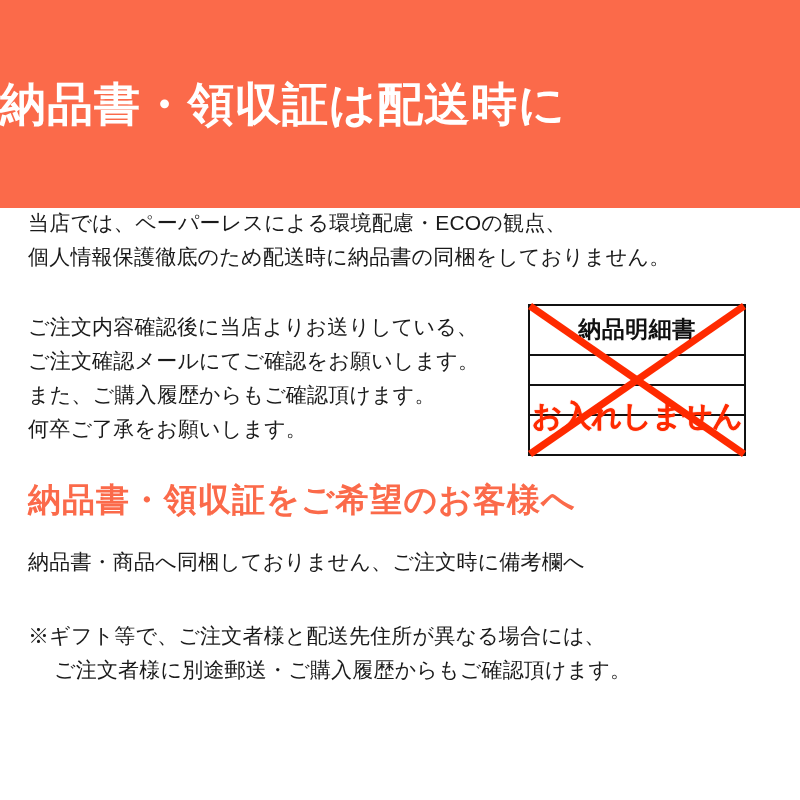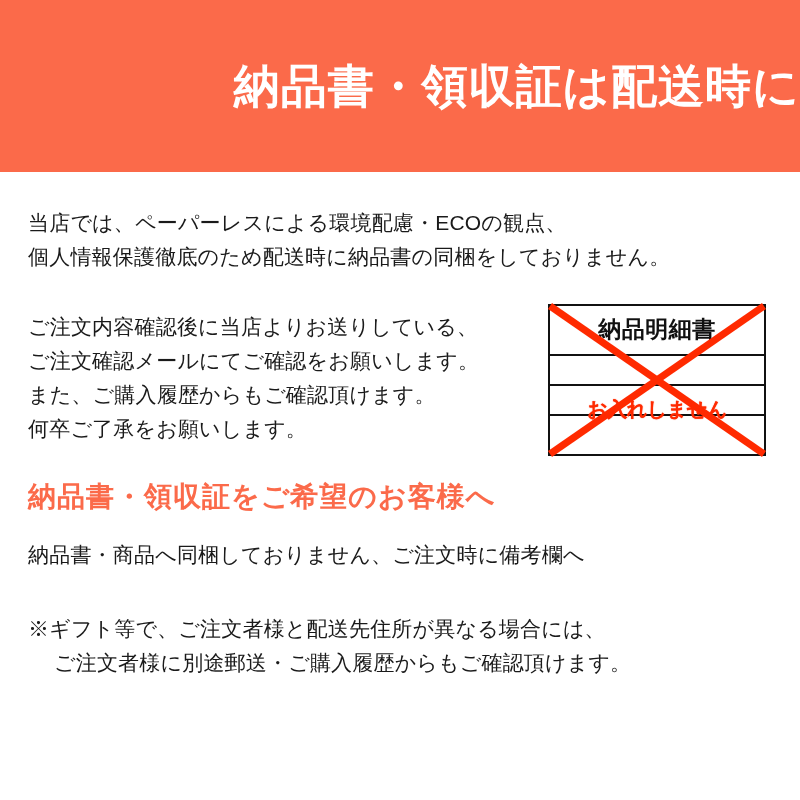--- a/index.html
+++ b/index.html
@@ -19,63 +19,63 @@
     height: 800px;
     background: #ffffff;
     box-sizing: border-box;
   }
   
   .banner {
     position: absolute;
     left: 0;
     top: 0;
     width: 800px;
-    height: 172px;
+    height: 208px;
     background: #fb6a4a;
     box-sizing: border-box;
     display: flex;
     flex-direction: column;
-    align-items: flex-end;
+    align-items: flex-start;
     justify-content: center;
   }
   .banner-line {
     color: #ffffff;
     font-size: 46px;
     font-weight: bold;
     line-height: 1.35;
     letter-spacing: 1px;
     white-space: nowrap;
   }
   
   .body-area {
     position: absolute;
     left: 0;
     top: 172px;
     width: 800px;
     height: 628px;
     box-sizing: border-box;
-    padding: 22px 24px 0 28px;
+    padding: 22px 44px 0 28px;
   }
   .para {
     color: #1a1a1a;
     font-size: 21px;
     line-height: 1.62;
     letter-spacing: 0.2px;
     white-space: nowrap;
   }
   .block-1 {
     margin-top: 12px;
   }
   .block-2 {
     margin-top: 36px;
     position: relative;
   }
   .heading-orange {
     color: #fb6a4a;
-    font-size: 28px;
+    font-size: 33px;
     font-weight: bold;
     letter-spacing: 1px;
     margin-top: 32px;
     white-space: nowrap;
   }
   .block-3 {
     margin-top: 22px;
   }
   .block-4 {
     margin-top: 40px;
@@ -130,21 +130,21 @@
     height: 152px;
     overflow: visible;
   }
   .slip-stamp {
     position: absolute;
     left: -6px;
     top: 92px;
     width: 230px;
     text-align: center;
     color: #ff2a00;
-    font-size: 20px;
+    font-size: 30px;
     font-weight: bold;
     letter-spacing: -0.5px;
     text-shadow: 0 0 1px #ff2a00;
   }
 </style>
 </head>
 <body>
 
 <div class="page">
 

